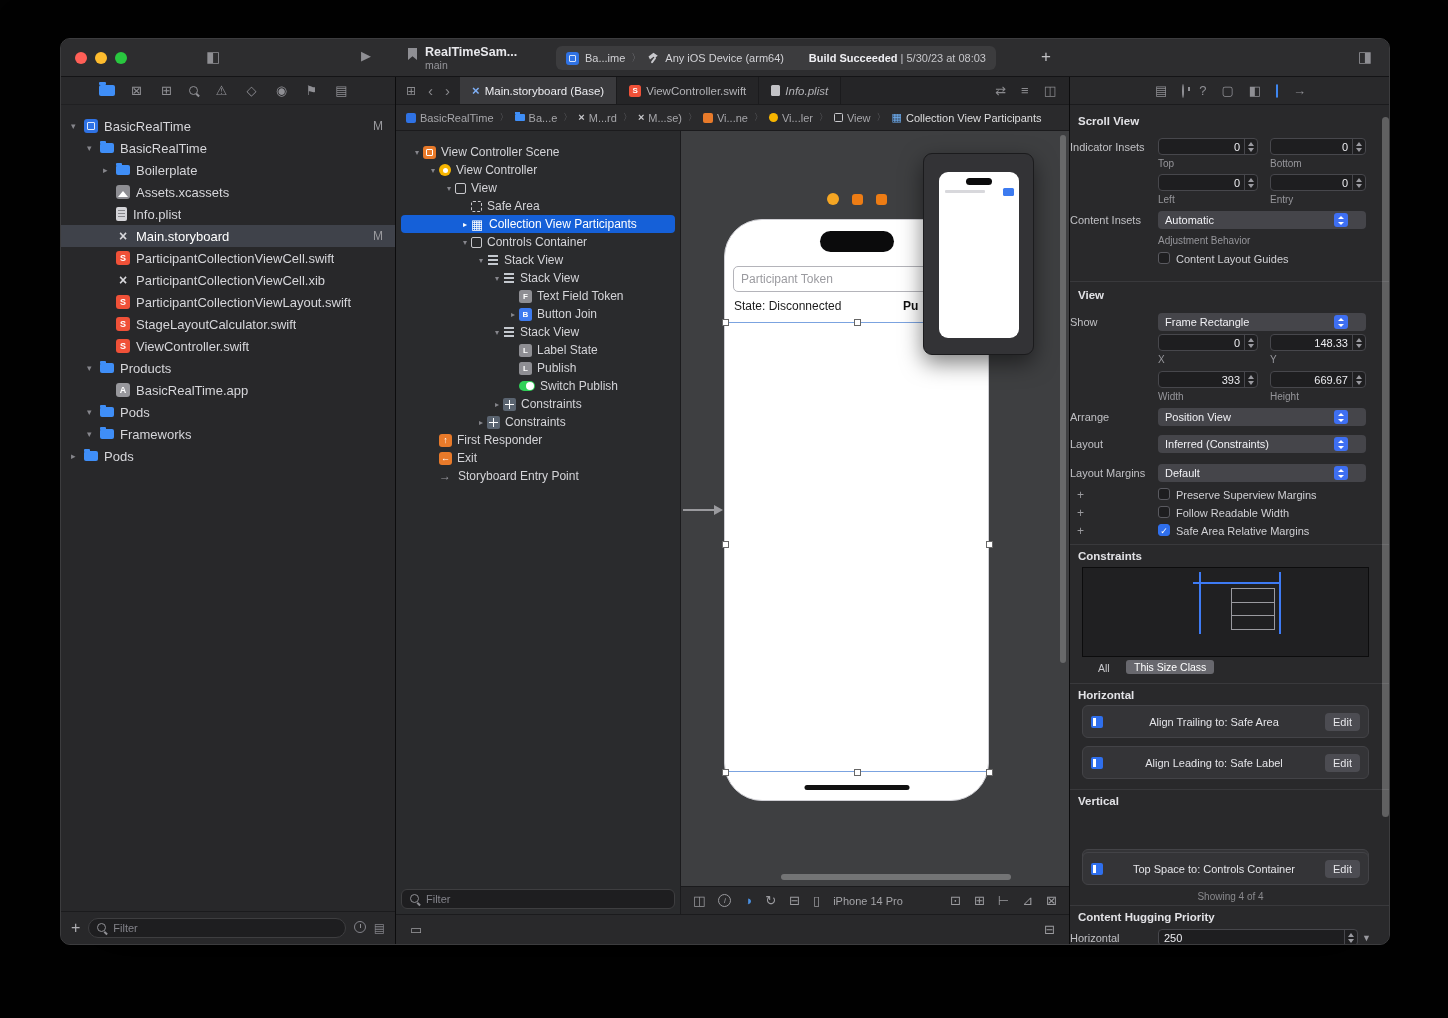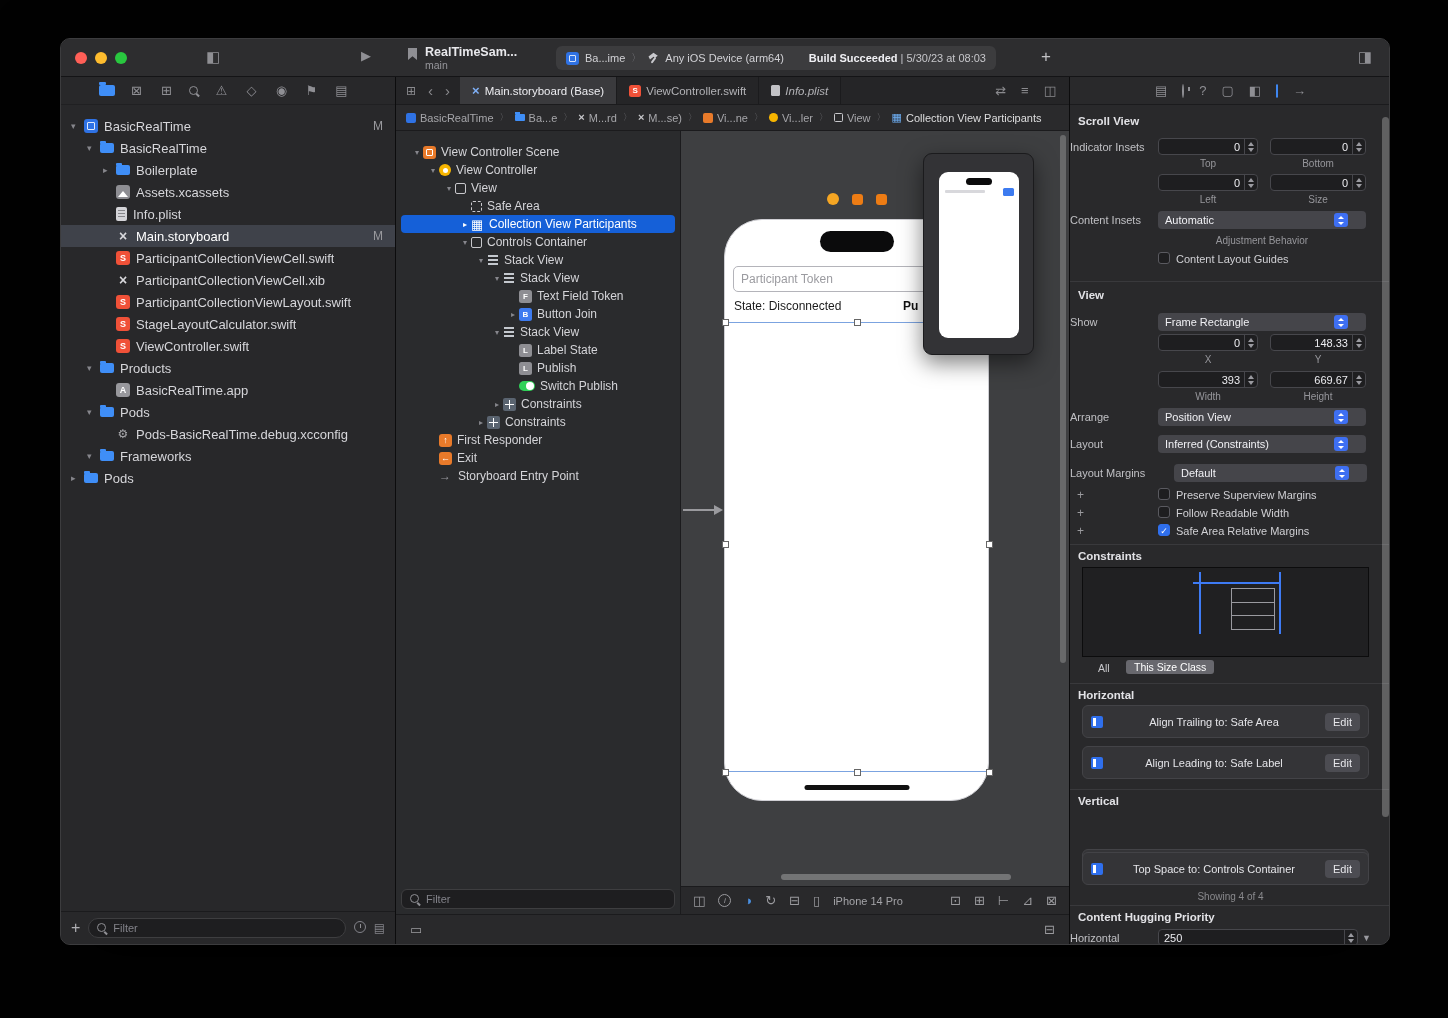--- a/index.html
+++ b/index.html
@@ -156,21 +156,21 @@
 .inspector{position:absolute;left:1008px;top:38px;width:322px;bottom:0;background:#29292b;border-left:1px solid #0c0c0d;font-size:11px;color:#c8c8cc}
 .insp-tabs{height:28px;border-bottom:1px solid #1b1b1d;display:flex;align-items:center;justify-content:center;gap:15px;color:#8f8f94}
 .iti{font-size:13px}
 .clk{width:12px;height:12px;border:1.4px solid #8f8f94;border-radius:50%;position:relative}
 .clk::after{content:"";position:absolute;left:5px;top:2px;width:1.4px;height:4px;background:#8f8f94}
 .ruler{width:16px;height:8px;border:1.5px solid #3e86f0;border-radius:1.5px;position:relative}
 .ruler::after{content:"";position:absolute;left:1px;right:1px;top:0;height:3px;background:repeating-linear-gradient(90deg,#3e86f0 0 1.5px,transparent 1.5px 4px)}
 .insp-content{position:absolute;left:0;top:28px;right:0;bottom:0}
 .ihdr{position:absolute;left:8px;font-size:11.5px;font-weight:bold;color:#e2e2e6}
 .ilabel{position:absolute;left:0;width:84px;color:#c0c0c4}
-.iunder{position:absolute;text-align:center;font-size:10px;color:#96969b}
+.iunder{position:absolute;font-size:10px;color:#96969b}
 .isep{position:absolute;left:0;right:0;height:1px;background:#39393c}
 .field{position:absolute;height:17px;background:#1e1e20;border:1px solid #47474c;border-radius:4px;color:#ececf0;display:flex;align-items:center;padding:0 0 0 5px}
 .field .val{flex:1;text-align:right;padding-right:4px}
 .field .val.left{text-align:left}
 .stp{height:100%;display:flex;flex-direction:column;justify-content:center;gap:2px;padding:0 3px;border-left:1px solid #47474c}
 .stp i{display:block;width:0;height:0;border-left:3px solid transparent;border-right:3px solid transparent}
 .stp .up{border-bottom:4px solid #9a9aa0}
 .stp .dn{border-top:4px solid #9a9aa0}
 .popup{position:absolute;height:18px;background:#45454a;border-radius:4px;color:#f0f0f4;display:flex;align-items:center;padding:0 18px 0 7px}
 .popup .ptxt{flex:1;overflow:hidden;white-space:nowrap}
@@ -311,25 +311,20 @@
           </div>
           <div class="nrow" style="padding-left: 42px;">
             <span class="disc"></span>
             <span class="fi i-app"></span>
             <span class="ntext">BasicRealTime.app</span>
           </div>
           <div class="nrow" style="padding-left: 26px;">
             <span class="disc">▾</span>
             <span class="fi i-folder"></span>
             <span class="ntext">Pods</span>
-          </div>
-          <div class="nrow" style="padding-left: 42px;">
-            <span class="disc"></span>
-            <span class="fi i-gear"></span>
-            <span class="ntext">Pods-BasicRealTime.debug.xcconfig</span>
           </div>
           <div class="nrow" style="padding-left: 26px;">
             <span class="disc">▾</span>
             <span class="fi i-folder"></span>
             <span class="ntext">Frameworks</span>
           </div>
           <div class="nrow" style="padding-left: 10px;">
             <span class="disc">▸</span>
             <span class="fi i-folder"></span>
             <span class="ntext">Pods</span>
@@ -626,21 +621,21 @@
             </span>
           </div>
       <div class="field" style="top:69px;left:200px;width:96px">
             <span class="val">0</span>
             <span class="stp">
               <i class="up"></i>
               <i class="dn"></i>
             </span>
           </div>
       <div class="iunder" style="top:89px;left:88px;width:100px">Left</div>
-      <div class="iunder" style="top:89px;left:200px;width:96px">Size</div>
+      <div class="iunder" style="top:89px;left:200px;width:96px">Entry</div>
 
       <div class="ilabel" style="top:109px">Content Insets</div>
       <div class="popup" style="top:106px;left:88px;width:208px">
             <span class="ptxt">Automatic</span>
             <span class="pchev"></span>
           </div>
       <div class="iunder" style="top:130px;left:88px;width:208px">Adjustment Behavior</div>
 
       <span class="cb" style="top:147px;left:88px"></span>
       <span class="cblbl" style="top:148px;left:106px">Content Layout Guides</span>
@@ -694,21 +689,21 @@
             <span class="pchev"></span>
           </div>
 
       <div class="ilabel" style="top:333px">Layout</div>
       <div class="popup" style="top:330px;left:88px;width:208px">
             <span class="ptxt">Inferred (Constraints)</span>
             <span class="pchev"></span>
           </div>
 
       <div class="ilabel" style="top:362px">Layout Margins</div>
-      <div class="popup" style="top:359px;left:104px;width:193px">
+      <div class="popup" style="top:359px;left:88px;width:208px">
             <span class="ptxt">Default</span>
             <span class="pchev"></span>
           </div>
 
       <span class="plus-g" style="top:383px">+</span>
       <span class="cb" style="top:383px;left:88px"></span>
       <span class="cblbl" style="top:384px;left:106px">Preserve Superview Margins</span>
       <span class="plus-g" style="top:401px">+</span>
       <span class="cb" style="top:401px;left:88px"></span>
       <span class="cblbl" style="top:402px;left:106px">Follow Readable Width</span>

